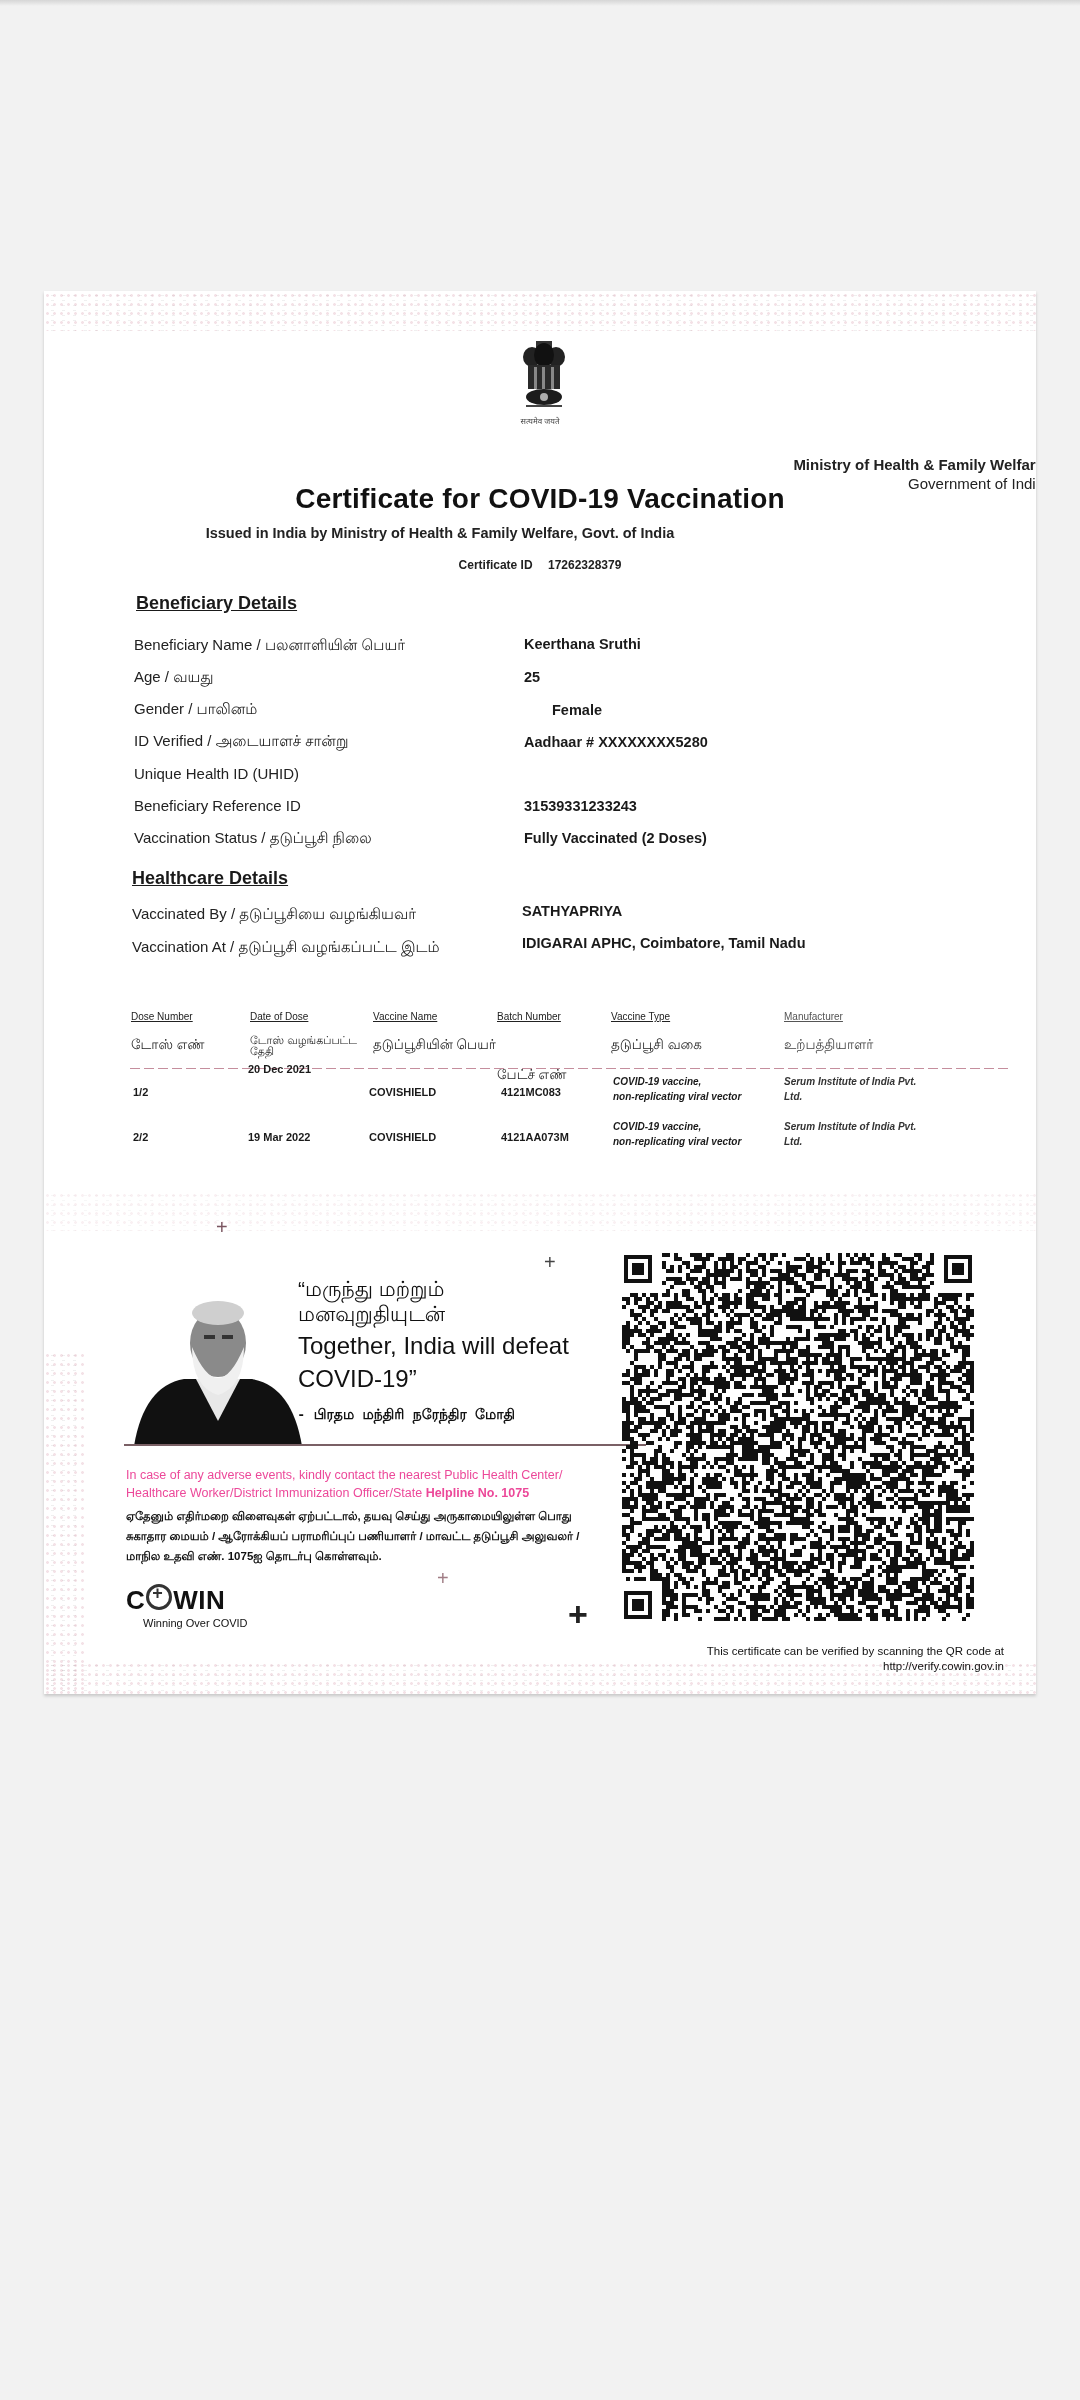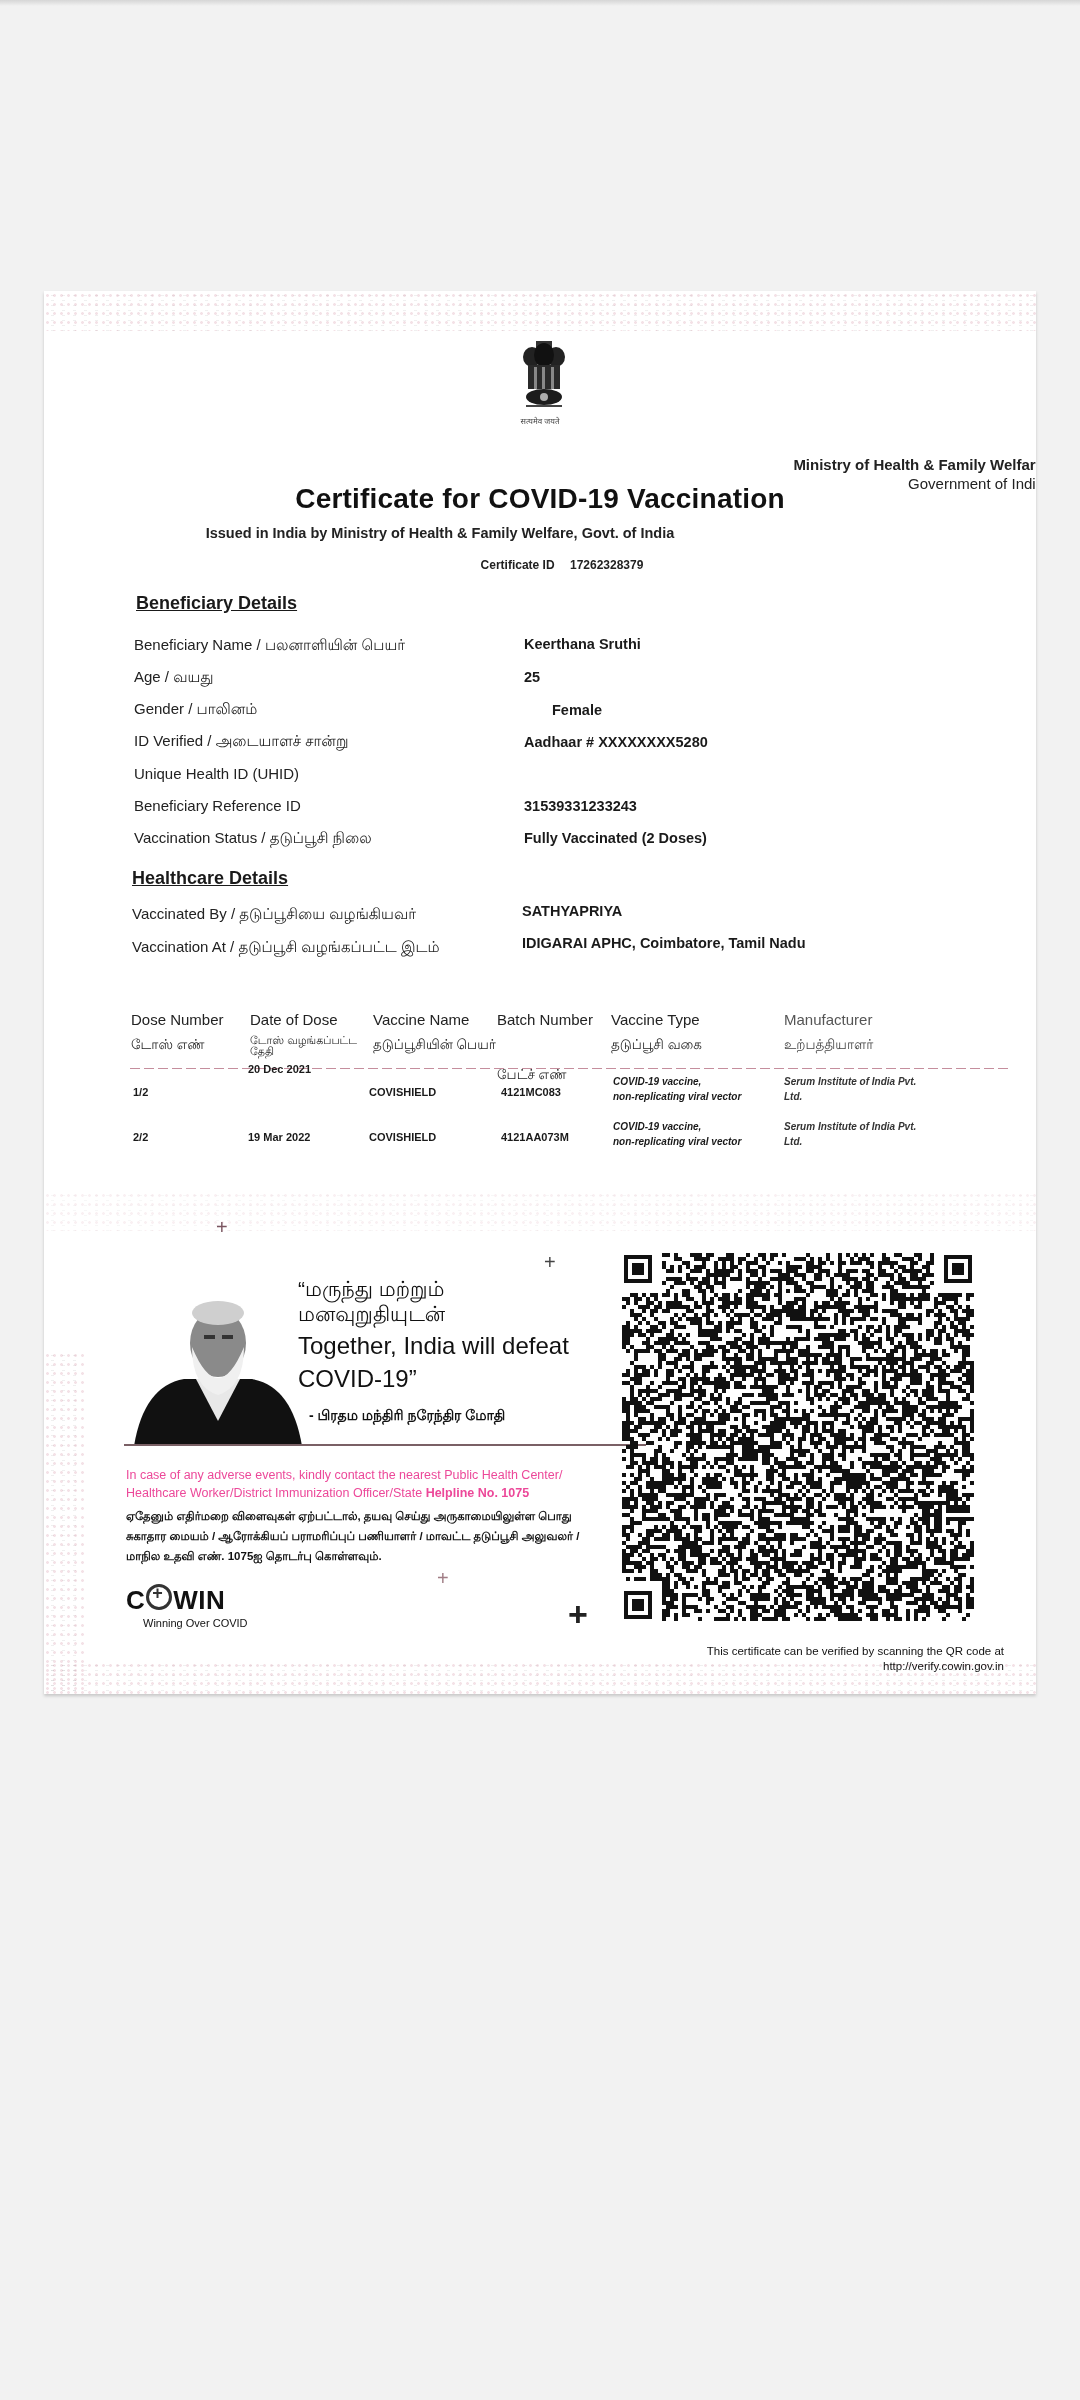--- a/index.html
+++ b/index.html
@@ -25,26 +25,26 @@
       radial-gradient(rgba(190,90,120,0.18) 1px, transparent 1.5px),
       radial-gradient(rgba(150,150,150,0.15) 1px, transparent 1.5px);
     background-size: 7px 9px, 11px 5px;
     background-position: 0 0, 3px 2px;
   }
   .abs { position: absolute; }
   .emblem { left: 474px; top: 44px; width: 52px; height: 86px; }
   .ministry { left: 8px; width: 992px; text-align: right; font-weight: bold; font-size: 15px; color: #222; margin-top: 22px; }
   .title { left: 0; top: 192px; width: 992px; text-align: center; font-weight: bold; font-size: 28px; color: #111; letter-spacing: 0.2px; }
   .subtitle { left: 0; top: 234px; width: 792px; text-align: center; font-weight: bold; font-size: 14.5px; color: #222; }
-  .certid { left: 0; top: 267px; width: 992px; text-align: center; font-weight: bold; font-size: 12px; color: #222; margin-left: 22px; }
+  .certid { left: 0; top: 267px; width: 992px; text-align: center; font-weight: bold; font-size: 12px; color: #222; }
   .certid span { margin: 0 6px; }
   .section-h { font-size: 18px; font-weight: bold; text-decoration: underline; color: #1a1a1a; }
   .lbl { font-size: 15px; color: #222; }
   .val { font-size: 14.5px; font-weight: bold; color: #1a1a1a; }
-  .th { font-size: 15px; color: #222; }
+  .th { font-size: 10px; color: #222; text-decoration: underline; }
   .th2 { font-size: 13.5px; color: #222; }
   .th2.small { font-size: 11px; line-height: 11px; }
   .td { font-size: 11px; font-weight: bold; color: #1a1a1a; }
   .td.sm { font-size: 10px; line-height: 15px; font-style: italic; }
   .divider {
     position: absolute; left: 86px; top: 777px; width: 880px; height: 1px;
     background: repeating-linear-gradient(90deg, #c58e9d 0 10px, transparent 10px 14px);
   }
   .crosshair { font-size: 20px; color: #444; line-height: 1; }
   .quote { font-size: 24px; color: #111; line-height: 33px; }
@@ -193,21 +193,21 @@
       <path d="M68 56 Q94 118 120 56 Q120 96 94 104 Q68 96 68 56 Z" fill="#f0f0f0"></path>
       <rect x="80" y="44" width="11" height="4" fill="#333"></rect>
       <rect x="98" y="44" width="11" height="4" fill="#333"></rect>
     </svg>
   </div>
 
   <div class="abs quote ta" style="left:254px;top:985px;">“மருந்து மற்றும்</div>
   <div class="abs quote ta" style="left:254px;top:1010px;">மனவுறுதியுடன்</div>
   <div class="abs quote" style="left:254px;top:1038px;">Together, India will defeat</div>
   <div class="abs quote" style="left:254px;top:1071px;">COVID-19”</div>
-  <div class="abs pm-attr" style="left:265px;top:1116px;">- பிரதம மந்திரி நரேந்திர மோதி</div>
+  <div class="abs pm-attr" style="left:253px;top:1116px;font-family:Liberation Mono, monospace;">- பிரதம மந்திரி நரேந்திர மோதி</div>
 
   <div class="bottom-rule"></div>
 
   <div class="abs adv" style="left:82px;top:1175px;width:520px;">
     <div>In case of any adverse events, kindly contact the nearest Public Health Center/</div>
     <div><span>Healthcare Worker/District Immunization Officer/State </span><b>Helpline No. 1075</b></div>
   </div>
   <div class="abs adv-ta" style="left:82px;top:1215px;width:520px;">
     <div>ஏதேனும் எதிர்மறை விளைவுகள் ஏற்பட்டால், தயவு செய்து அருகாமையிலுள்ள பொது</div>
     <div>சுகாதார மையம் / ஆரோக்கியப் பராமரிப்புப் பணியாளர் / மாவட்ட தடுப்பூசி அலுவலர் /</div>

